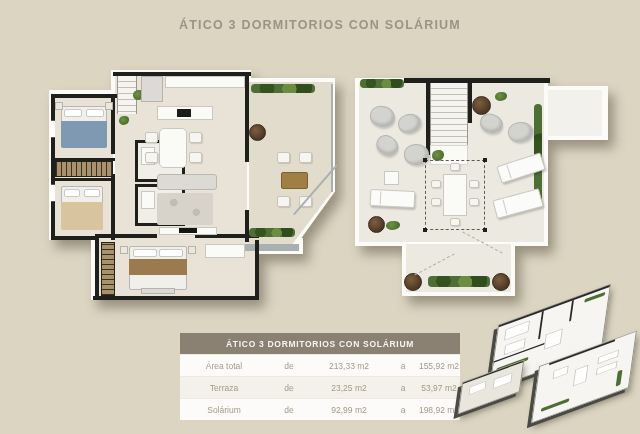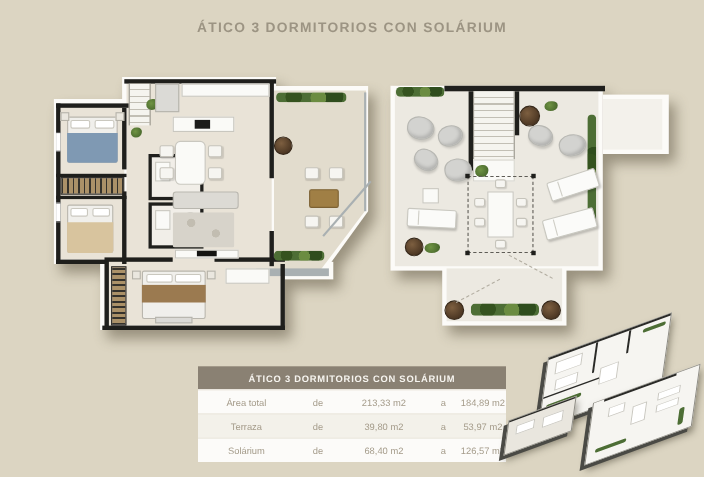--- a/index.html
+++ b/index.html
@@ -289,35 +289,35 @@
   </div>
 </div>
 
 <div class="area-table">
   <div class="hdr">ÁTICO 3 DORMITORIOS CON SOLÁRIUM</div>
   <div class="row">
     <span>Área total</span>
     <span>de</span>
     <span>213,33 m2</span>
     <span>a</span>
-    <span>184,89 m2</span>
+    <span>155,92 m2</span>
   </div>
   <div class="row alt">
     <span>Terraza</span>
     <span>de</span>
-    <span>39,80 m2</span>
+    <span>23,25 m2</span>
     <span>a</span>
     <span>53,97 m2</span>
   </div>
   <div class="row">
     <span>Solárium</span>
     <span>de</span>
-    <span>68,40 m2</span>
+    <span>92,99 m2</span>
     <span>a</span>
-    <span>126,57 m2</span>
+    <span>198,92 m2</span>
   </div>
 </div>
 
 <div class="iso">
 
   <div class="iso-sheet" style="left:28px; top:6px; width:120px; height:94px; z-index:1;">
     <div class="iso-wall" style="left:0; top:0; width:100%; height:3px;"></div>
     <div class="iso-wall" style="left:46px; top:3px; width:2px; height:40px;"></div>
     <div class="iso-wall" style="left:78px; top:3px; width:2px; height:30px;"></div>
     <div class="iso-wall" style="left:0; top:52px; width:60px; height:2px;"></div>

